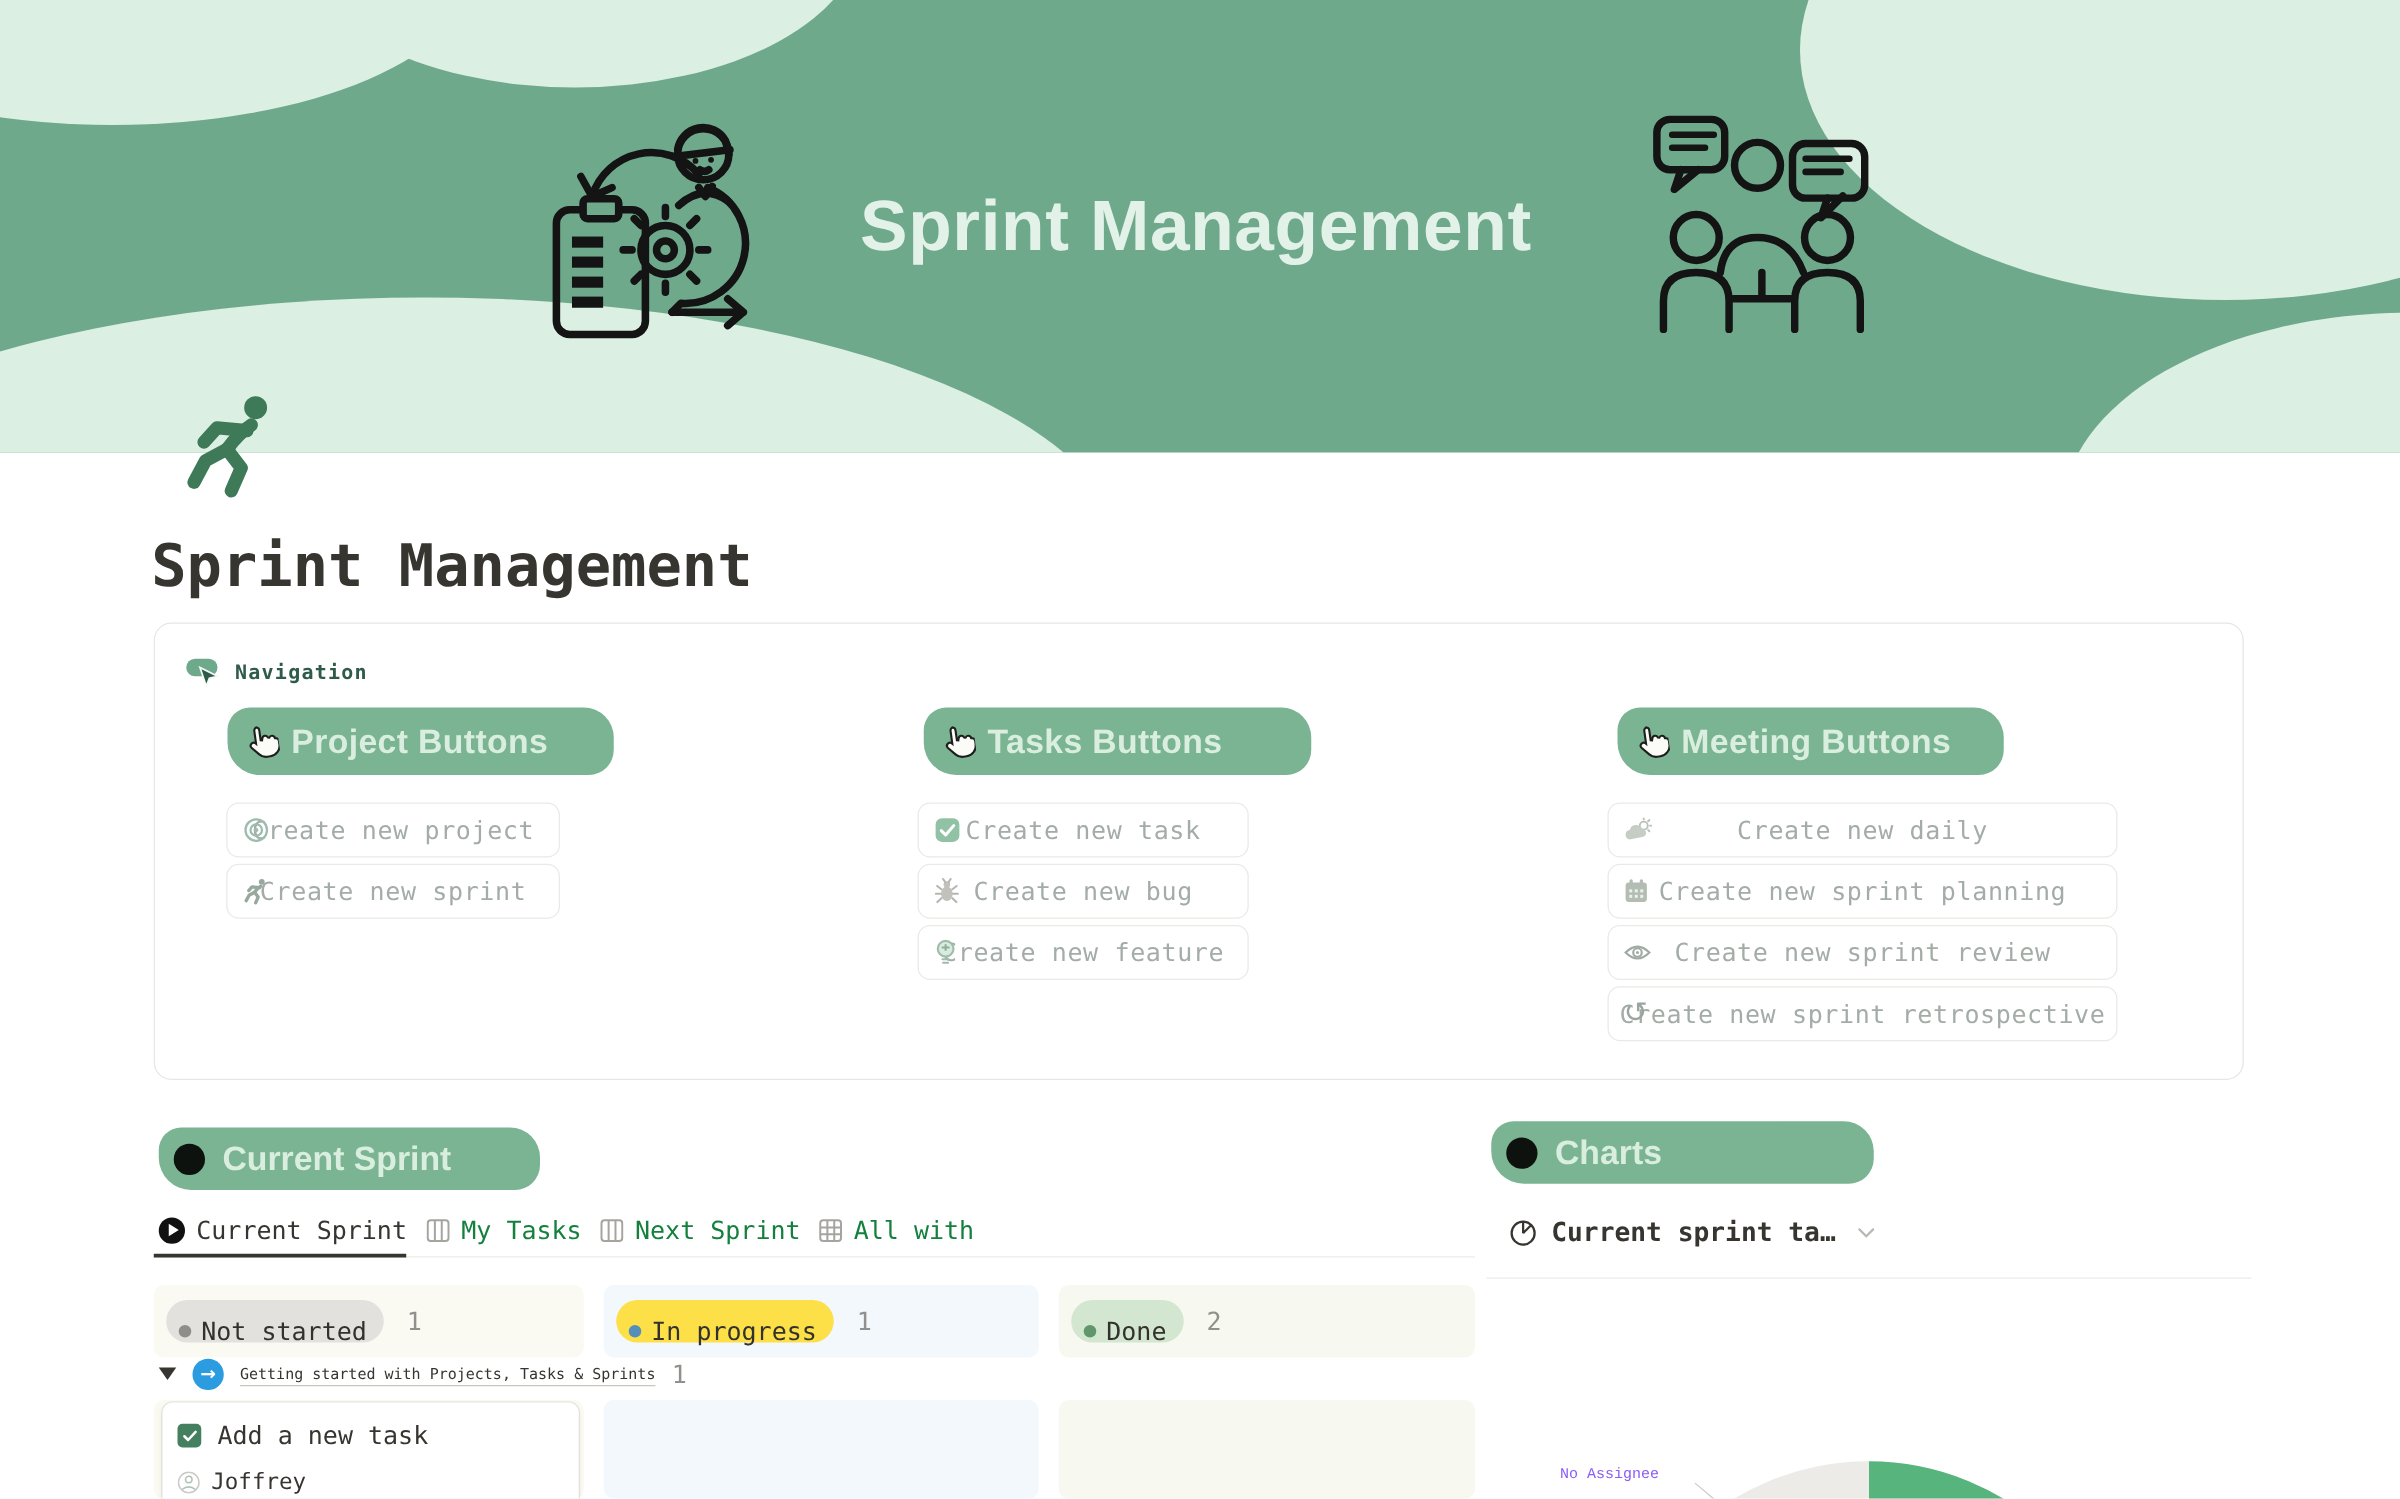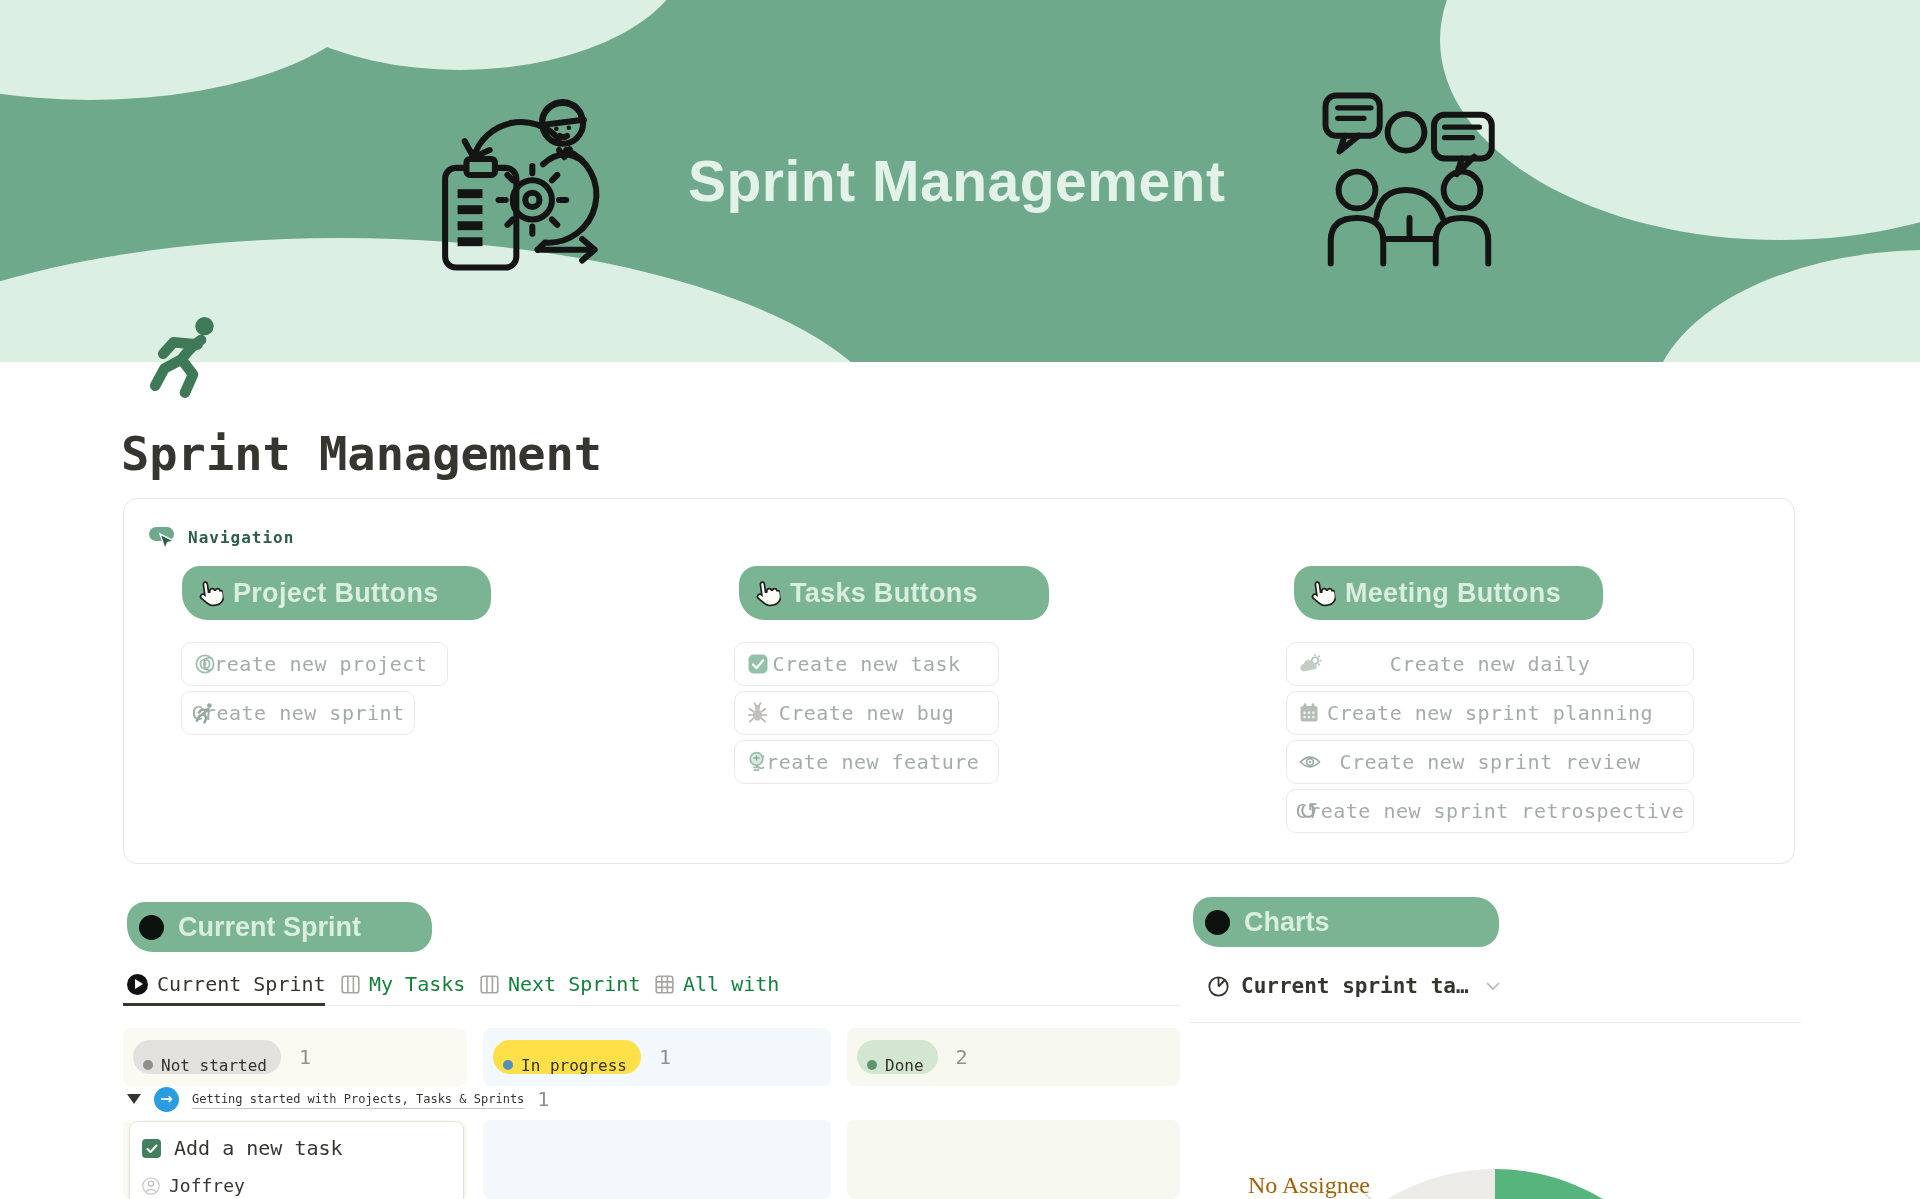--- a/index.html
+++ b/index.html
@@ -34,40 +34,40 @@
   
   .tab { position:absolute; top:972px; display:flex; align-items:center; gap:9px; font-size:20px; color:#15803d; cursor:default; }
   .tab.active { color:#37352F; }
   .play-circle { width:21px; height:21px; border-radius:50%; background:#111; position:relative; }
   .play-circle::after { content:""; position:absolute; left:8px; top:5px; border-left:8px solid #fff; border-top:5.5px solid transparent; border-bottom:5.5px solid transparent; }
   .tabs-divider { position:absolute; left:123px; top:1005px; width:1057px; height:1px; background:#EDECE9; }
   .tab-underline { position:absolute; left:123px; top:1003px; width:202px; height:3px; background:#37352F; }
 
   
   .col-bg { position:absolute; height:58px; border-radius:8px; top:1028px; display:flex; align-items:center; gap:18px; padding-left:10px; }
-  .chip { display:flex; align-items:center; gap:8px; height:34px; border-radius:17px; padding:16px 14px 0 10px; font-size:16px; color:#33312D; }
+  .chip { display:flex; align-items:center; gap:8px; height:34px; border-radius:17px; padding:16px 14px 0 10px; font-size:20px; color:#33312D; }
   .chip .cdot { width:10px; height:10px; border-radius:50%; }
   .count { font-size:20px; color:#91908C; }
   .group-row { position:absolute; left:127px; top:1084px; height:30px; display:flex; align-items:center; gap:13px; }
   .tri-down { width:0; height:0; border-left:7px solid transparent; border-right:7px solid transparent; border-top:10px solid #37352F; }
   .sprint-dot { width:25px; height:25px; border-radius:50%; background:#2B9CE0; color:#fff; display:flex; align-items:center; justify-content:center; font-size:15px; font-weight:bold; font-family:"DejaVu Sans",sans-serif; }
   .group-title { font-size:12px; color:#37352F; text-decoration:underline; text-decoration-color:#C9C6C0; text-decoration-thickness:1px; text-underline-offset:5px; }
   .card-area { position:absolute; top:1120px; height:79px; border-radius:8px; }
   .task-card { position:absolute; left:130px; top:1122px; width:333px; height:90px; background:#fff; border-radius:8px; box-shadow:0 0 0 1px rgba(15,15,15,.07), 0 2px 4px rgba(15,15,15,.08); }
   .task-check { position:absolute; left:12px; top:17px; width:19px; height:19px; background:#44805F; border-radius:4px; display:flex; align-items:center; justify-content:center; }
   .task-title { position:absolute; left:44px; top:14px; font-size:20px; color:#37352F; }
   .assignee { position:absolute; left:12px; top:53px; display:flex; align-items:center; gap:9px; font-size:18px; color:#37352F; }
 
   
   .chart-tab { position:absolute; top:974px; display:flex; align-items:center; gap:11px; }
   .chart-tab .lbl { font-size:21px; font-weight:bold; color:#37352F; }
   .charts-divider { position:absolute; left:1189px; top:1022px; width:612px; height:1px; background:#EDECE9; }
   .donut { position:absolute; left:1286px; top:1169px; width:418px; height:418px; border-radius:50%;
            background:conic-gradient(#58B47D 0deg 120deg, #ECEBE7 120deg 360deg); }
-  .donut-label { position:absolute; left:1248px; top:1172px; font-family:Liberation Serif, serif; font-size:24px; color:#a16207; }
+  .donut-label { position:absolute; left:1248px; top:1172px; font-family:Liberation Mono, monospace; font-size:12px; color:#8b5cf6; }
   .leader-line { position:absolute; left:1356px; top:1186px; width:48px; height:1px; background:#CBC9C5; transform:rotate(40deg); transform-origin:left center; }
 
   svg { display:block; }
 </style>
 </head>
 <body>
 
 <div id="root">
 
   <div class="banner">
@@ -169,21 +169,21 @@
     <div class="nav-btn" style="left:57px; top:143px; width:267px;">
       <span class="ic">
         <svg width="22" height="22" viewBox="0 0 22 22" fill="none">
           <circle cx="11" cy="11" r="8.6" stroke="#9DBCAE" stroke-width="1.8"></circle>
           <circle cx="11" cy="11" r="4.6" stroke="#9DBCAE" stroke-width="1.8"></circle>
           <circle cx="11" cy="11" r="1.7" fill="#9DBCAE"></circle>
         </svg>
       </span>
       <span>Create new project</span>
     </div>
-    <div class="nav-btn" style="left:57px; top:192px; width:234px;">
+    <div class="nav-btn" style="left:57px; top:192px; width:267px;">
       <span class="ic">
         <svg width="21" height="22" viewBox="0 0 34 38" fill="none" stroke="#97A89D" stroke-width="4.6" stroke-linecap="round" stroke-linejoin="round">
           <circle cx="25.5" cy="6" r="4" fill="#97A89D" stroke="none"></circle>
           <path d="M24 12 C21 14 18 17 15.5 20.5"></path>
           <path d="M22.5 14 L12 13 L7.5 18"></path>
           <path d="M15.5 20.5 L8 24.5 L4 32"></path>
           <path d="M15.5 20.5 L20.5 27 L17 35"></path>
         </svg>
       </span>
       <span>Create new sprint</span>

